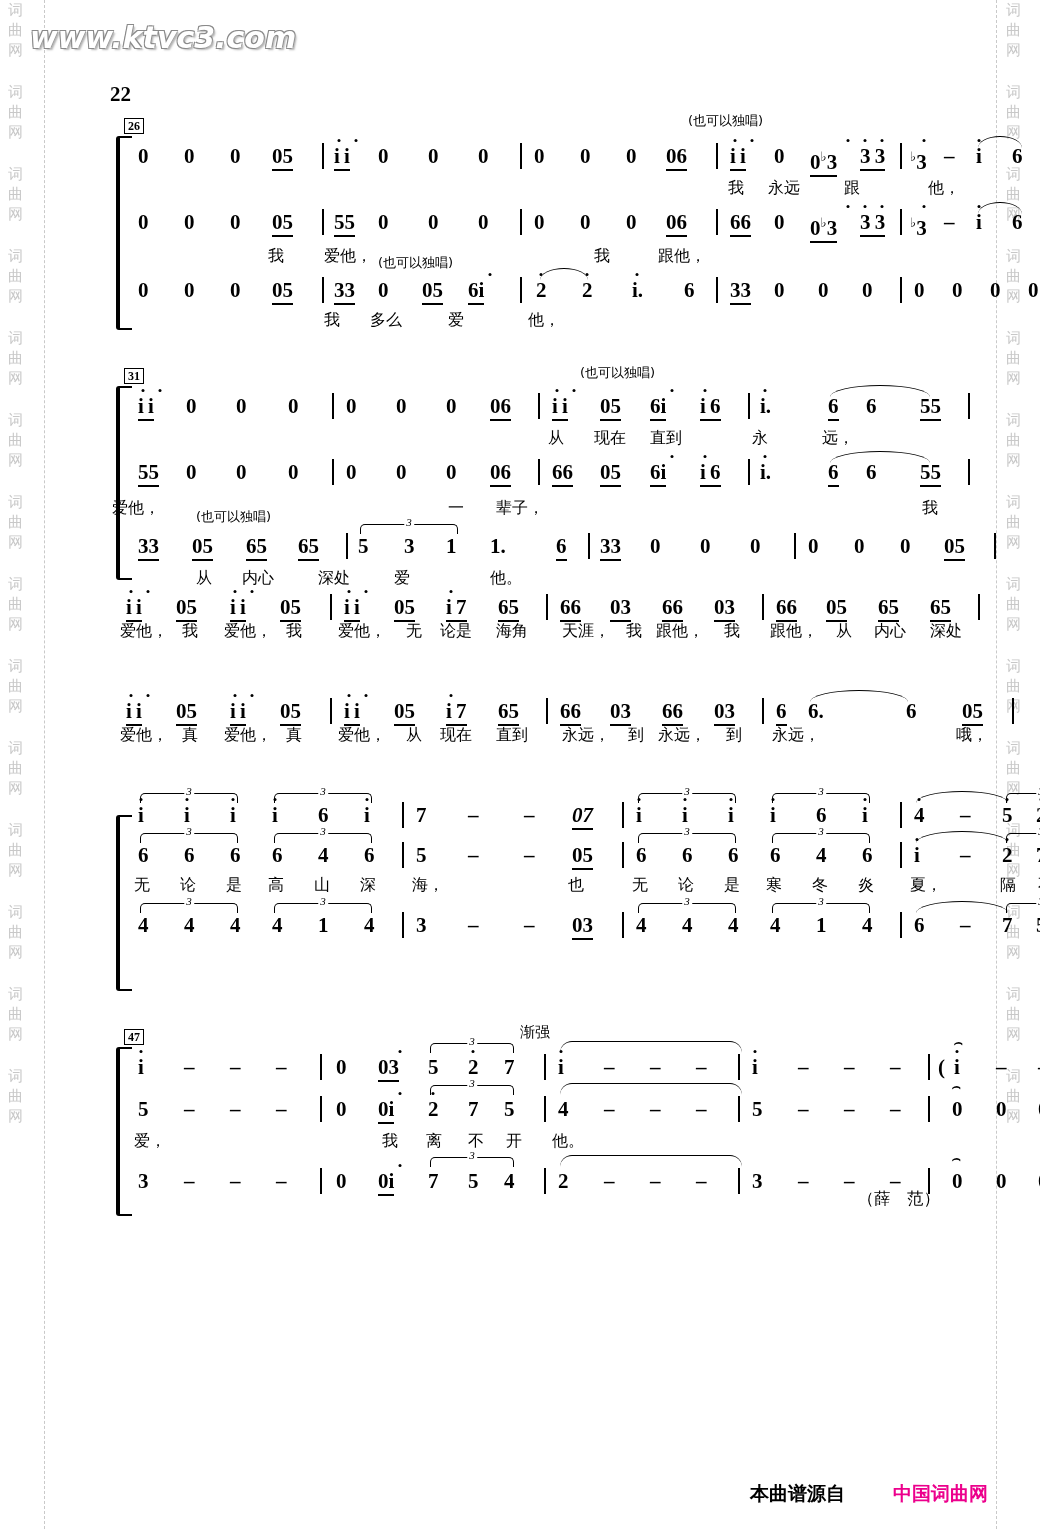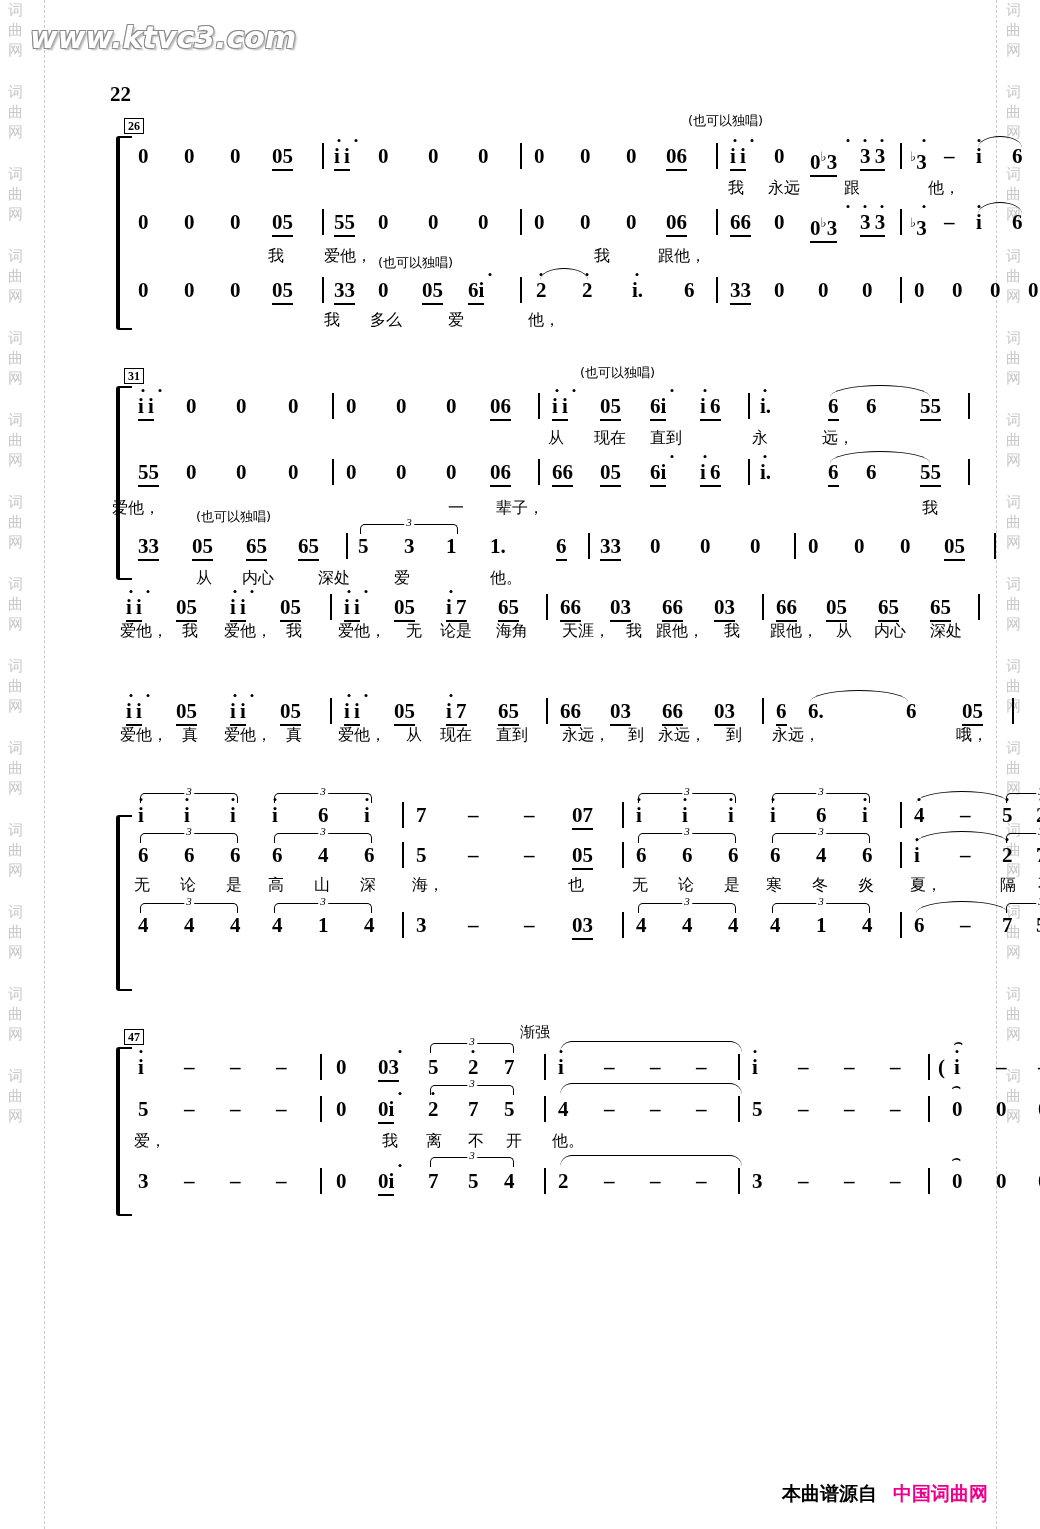--- a/index.html
+++ b/index.html
@@ -601,21 +601,21 @@
         <span class="tuplet" style="left:136px;top:-2px;width:96px;">
             <i>3</i>
           </span>
         <span class="n" style="left:134px;">i<i class="dot-hi"></i></span>
         <span class="n" style="left:180px;">6</span>
         <span class="n" style="left:226px;">i<i class="dot-hi"></i></span>
         <span class="bar" style="left:264px;"></span>
         <span class="n" style="left:278px;">7</span>
         <span class="n dash" style="left:330px;">–</span>
         <span class="n dash" style="left:386px;">–</span>
-        <span class="n u1" style="left:434px;">07</span>
+        <span class="n u1" style="left:434px;font-style:italic;">07</span>
         <span class="bar" style="left:484px;"></span>
         <span class="tuplet" style="left:500px;top:-2px;width:96px;">
             <i>3</i>
           </span>
         <span class="n" style="left:498px;">i<i class="dot-hi"></i></span>
         <span class="n" style="left:544px;">i<i class="dot-hi"></i></span>
         <span class="n" style="left:590px;">i<i class="dot-hi"></i></span>
         <span class="tuplet" style="left:634px;top:-2px;width:96px;">
             <i>3</i>
           </span>
@@ -857,18 +857,19 @@
         <span class="n" style="left:900px;">0</span>
 
       </div>
 
     </div>
   </div>
 
 </div>
 
 <div class="notes">
+  <p class="sig">（薛　范）</p>
 </div>
 
 <div class="footer">
   <span>本曲谱源自</span>
-  <span class="brand" style="color: rgb(236, 0, 140);">中国词曲网</span>
+  <span class="brand" style="color: rgb(236, 0, 140); margin-left: 32px;">中国词曲网</span>
 </div>
 
 </body></html>

